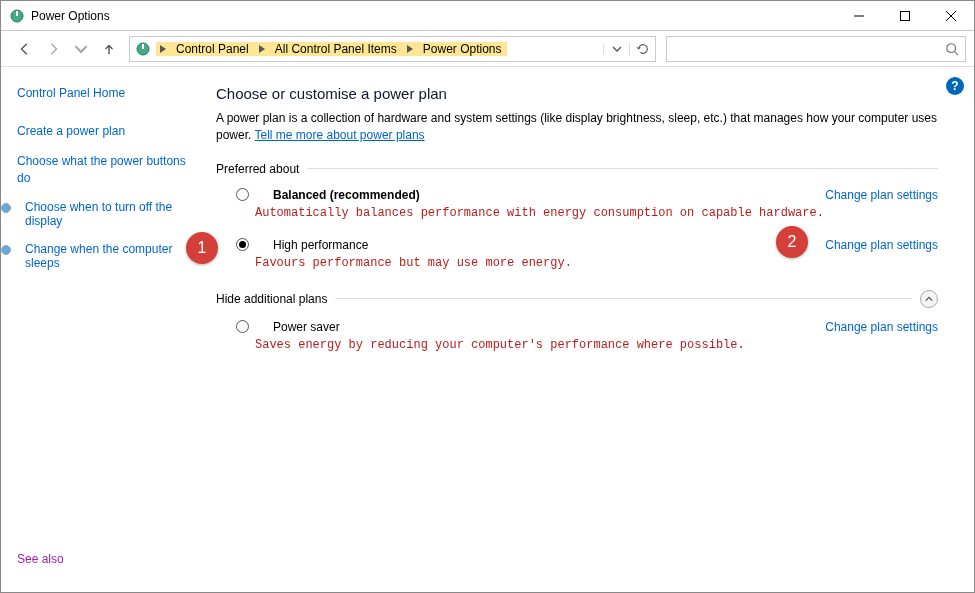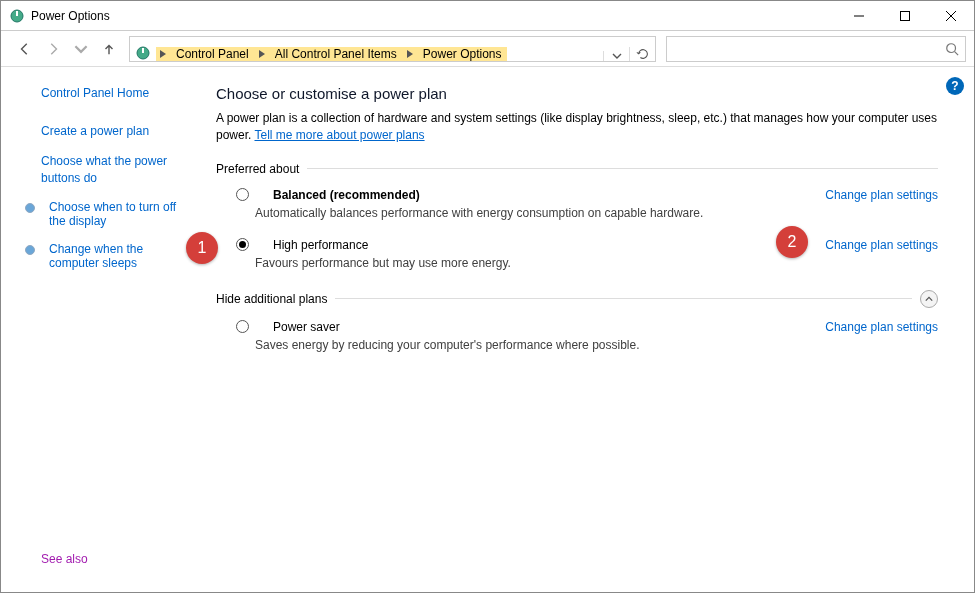--- a/index.html
+++ b/index.html
@@ -40,59 +40,59 @@
     width:24px; height:24px; display:flex; align-items:center; justify-content:center;
     color:#555;
   }
   .navbtn svg { width:14px; height:14px; stroke:#555; fill:none; stroke-width:1.6; }
   .navbtn.disabled svg { stroke:#aaa; }
   .addrbox {
     flex:1;
     height:26px;
     border:1px solid #ccc;
     display:flex;
-    align-items:flex-end;
+    align-items:center;
     margin-left:4px;
   }
   .addr-icon { width:26px; display:flex; align-items:center; justify-content:center; border-right:1px solid #fff; }
   .crumbs { display:flex; align-items:stretch; background:#ffe694; }
   .crumb { display:flex; align-items:center; padding:0 6px; font-size:12px; }
   .crumb-sep { display:flex; align-items:center; padding:0 4px; color:#555; }
   .crumb-sep svg { width:6px; height:8px; fill:#555; }
   .addr-spacer { flex:1; }
   .addr-drop, .addr-refresh { width:26px; display:flex; align-items:center; justify-content:center; border-left:1px solid #ddd; }
   .searchbox {
     width:300px; height:26px; border:1px solid #ccc; margin-left:6px;
     display:flex; align-items:center; position:relative;
   }
   .searchbox svg { position:absolute; right:6px; width:14px; height:14px; stroke:#777; fill:none; stroke-width:1.4; }
   
   .content { display:flex; height: calc(593px - 30px - 36px - 2px); position:relative; }
-  .sidebar { width: 205px; padding: 18px 16px 12px 40px; display:flex; flex-direction:column; }
+  .sidebar { width: 205px; padding: 18px 16px 12px 16px; display:flex; flex-direction:column; }
   .sidebar a, .main a { color:#0066cc; text-decoration:none; cursor:pointer; }
   .side-link { margin-bottom:14px; line-height:1.35; }
   .side-sub { display:flex; align-items:flex-start; gap:14px; margin-bottom:14px; margin-left:-16px; }
   .side-sub .bullet { width:10px; height:10px; border-radius:50%; background:#6aa6d8; margin-top:3px; flex-shrink:0; border:1px solid #8fa8c2; }
   .side-bottom { margin-top:auto; }
   .side-bottom .see { color:#a21caf; margin-bottom:14px; }
   .main { flex:1; padding: 18px 36px 16px 10px; position:relative; }
   h2.page-title { font-size:15px; font-weight:400; color:#0f172a; margin-bottom:8px; }
   .desc { line-height:1.4; margin-bottom:18px; }
   .section-head {
     display:flex; align-items:center; font-size:12px; margin: 6px 0 12px;
   }
   .section-head .line { flex:1; border-top:1px solid #ddd; margin-left:8px; }
   .plan { margin: 0 0 18px 20px; }
   .plan-row { display:flex; align-items:center; }
   .plan-label { display:flex; align-items:center; gap:24px; }
   .plan-label.bold { font-weight:600; }
   .radio { width:13px; height:13px; border:1px solid #555; border-radius:50%; display:inline-flex; align-items:center; justify-content:center; background:#fff; flex-shrink:0; }
   .radio.sel::after { content:""; width:7px; height:7px; border-radius:50%; background:#000; display:block; }
   .plan-change { margin-left:auto; }
-  .plan-desc { margin: 4px 0 0 19px; color:#404040; }
+  .plan-desc { margin: 4px 0 0 19px; color:#b91c1c;font-family:Liberation Mono, monospace; }
   .collapse-btn {
     width:18px; height:18px; border:1px solid #aaa; border-radius:50%;
     display:flex; align-items:center; justify-content:center; margin-left:8px;
     background:#f4f4f4;
   }
   .collapse-btn svg { width:8px; height:8px; stroke:#555; fill:none; stroke-width:1.6; }
   .help-icon {
     position:absolute; top:10px; right:10px; width:18px; height:18px; border-radius:50%;
     background:#0067b8; color:#fff; display:flex; align-items:center; justify-content:center;
     font-size:12px; font-weight:bold;

